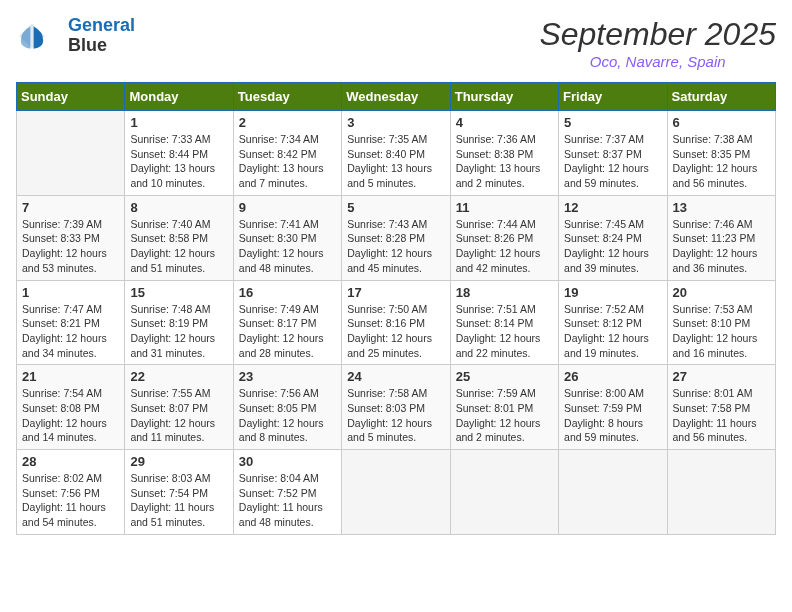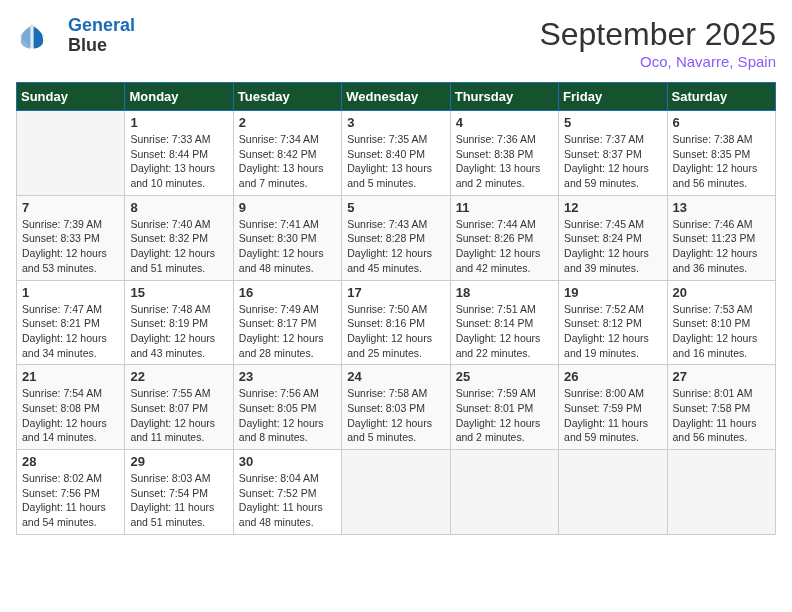--- a/index.html
+++ b/index.html
@@ -28,38 +28,39 @@
       line-height: 1.1;
     }
     .logo-text span {
       color: #1a6db5;
     }
     .logo-icon {
       width: 32px;
       height: 32px;
     }
     .title-block {
-      text-align: right;
+      text-align: center;
+      font-style: italic;
     }
     .month-title {
       font-size: 32px;
       color: #333;
       font-weight: normal;
     }
     .subtitle {
       font-size: 15px;
       color: #8b5cf6;
     }
     table {
       width: 100%;
       border-collapse: collapse;
       font-size: 11px;
     }
     thead tr th {
-      background-color: #14532d;
+      background-color: #4d7c0f;
       color: #fff;
       padding: 6px 4px;
       text-align: left;
       font-size: 13px;
       font-weight: bold;
       border: 1px solid #1a6db5;
       margin-top: 48px;
     }
     tbody tr td {
       border: 1px solid #ccc;
@@ -181,21 +182,21 @@
         <div class="day-info">
           <div>Sunrise: 7:39 AM</div>
           <div>Sunset: 8:33 PM</div>
           <div>Daylight: 12 hours and 53 minutes.</div>
         </div>
       </td>
         <td>
         <span class="day-number">8</span>
         <div class="day-info">
           <div>Sunrise: 7:40 AM</div>
-          <div>Sunset: 8:32 PM</div>
+          <div>Sunset: 8:58 PM</div>
           <div>Daylight: 12 hours and 51 minutes.</div>
         </div>
       </td>
         <td>
         <span class="day-number">9</span>
         <div class="day-info">
           <div>Sunrise: 7:41 AM</div>
           <div>Sunset: 8:30 PM</div>
           <div>Daylight: 12 hours and 48 minutes.</div>
         </div>
@@ -240,21 +241,21 @@
           <div>Sunrise: 7:47 AM</div>
           <div>Sunset: 8:21 PM</div>
           <div>Daylight: 12 hours and 34 minutes.</div>
         </div>
       </td>
         <td>
         <span class="day-number">15</span>
         <div class="day-info">
           <div>Sunrise: 7:48 AM</div>
           <div>Sunset: 8:19 PM</div>
-          <div>Daylight: 12 hours and 43 minutes.</div>
+          <div>Daylight: 12 hours and 31 minutes.</div>
         </div>
       </td>
         <td>
         <span class="day-number">16</span>
         <div class="day-info">
           <div>Sunrise: 7:49 AM</div>
           <div>Sunset: 8:17 PM</div>
           <div>Daylight: 12 hours and 28 minutes.</div>
         </div>
       </td>
@@ -330,21 +331,21 @@
           <div>Sunrise: 7:59 AM</div>
           <div>Sunset: 8:01 PM</div>
           <div>Daylight: 12 hours and 2 minutes.</div>
         </div>
       </td>
         <td>
         <span class="day-number">26</span>
         <div class="day-info">
           <div>Sunrise: 8:00 AM</div>
           <div>Sunset: 7:59 PM</div>
-          <div>Daylight: 11 hours and 59 minutes.</div>
+          <div>Daylight: 8 hours and 59 minutes.</div>
         </div>
       </td>
         <td>
         <span class="day-number">27</span>
         <div class="day-info">
           <div>Sunrise: 8:01 AM</div>
           <div>Sunset: 7:58 PM</div>
           <div>Daylight: 11 hours and 56 minutes.</div>
         </div>
       </td>

